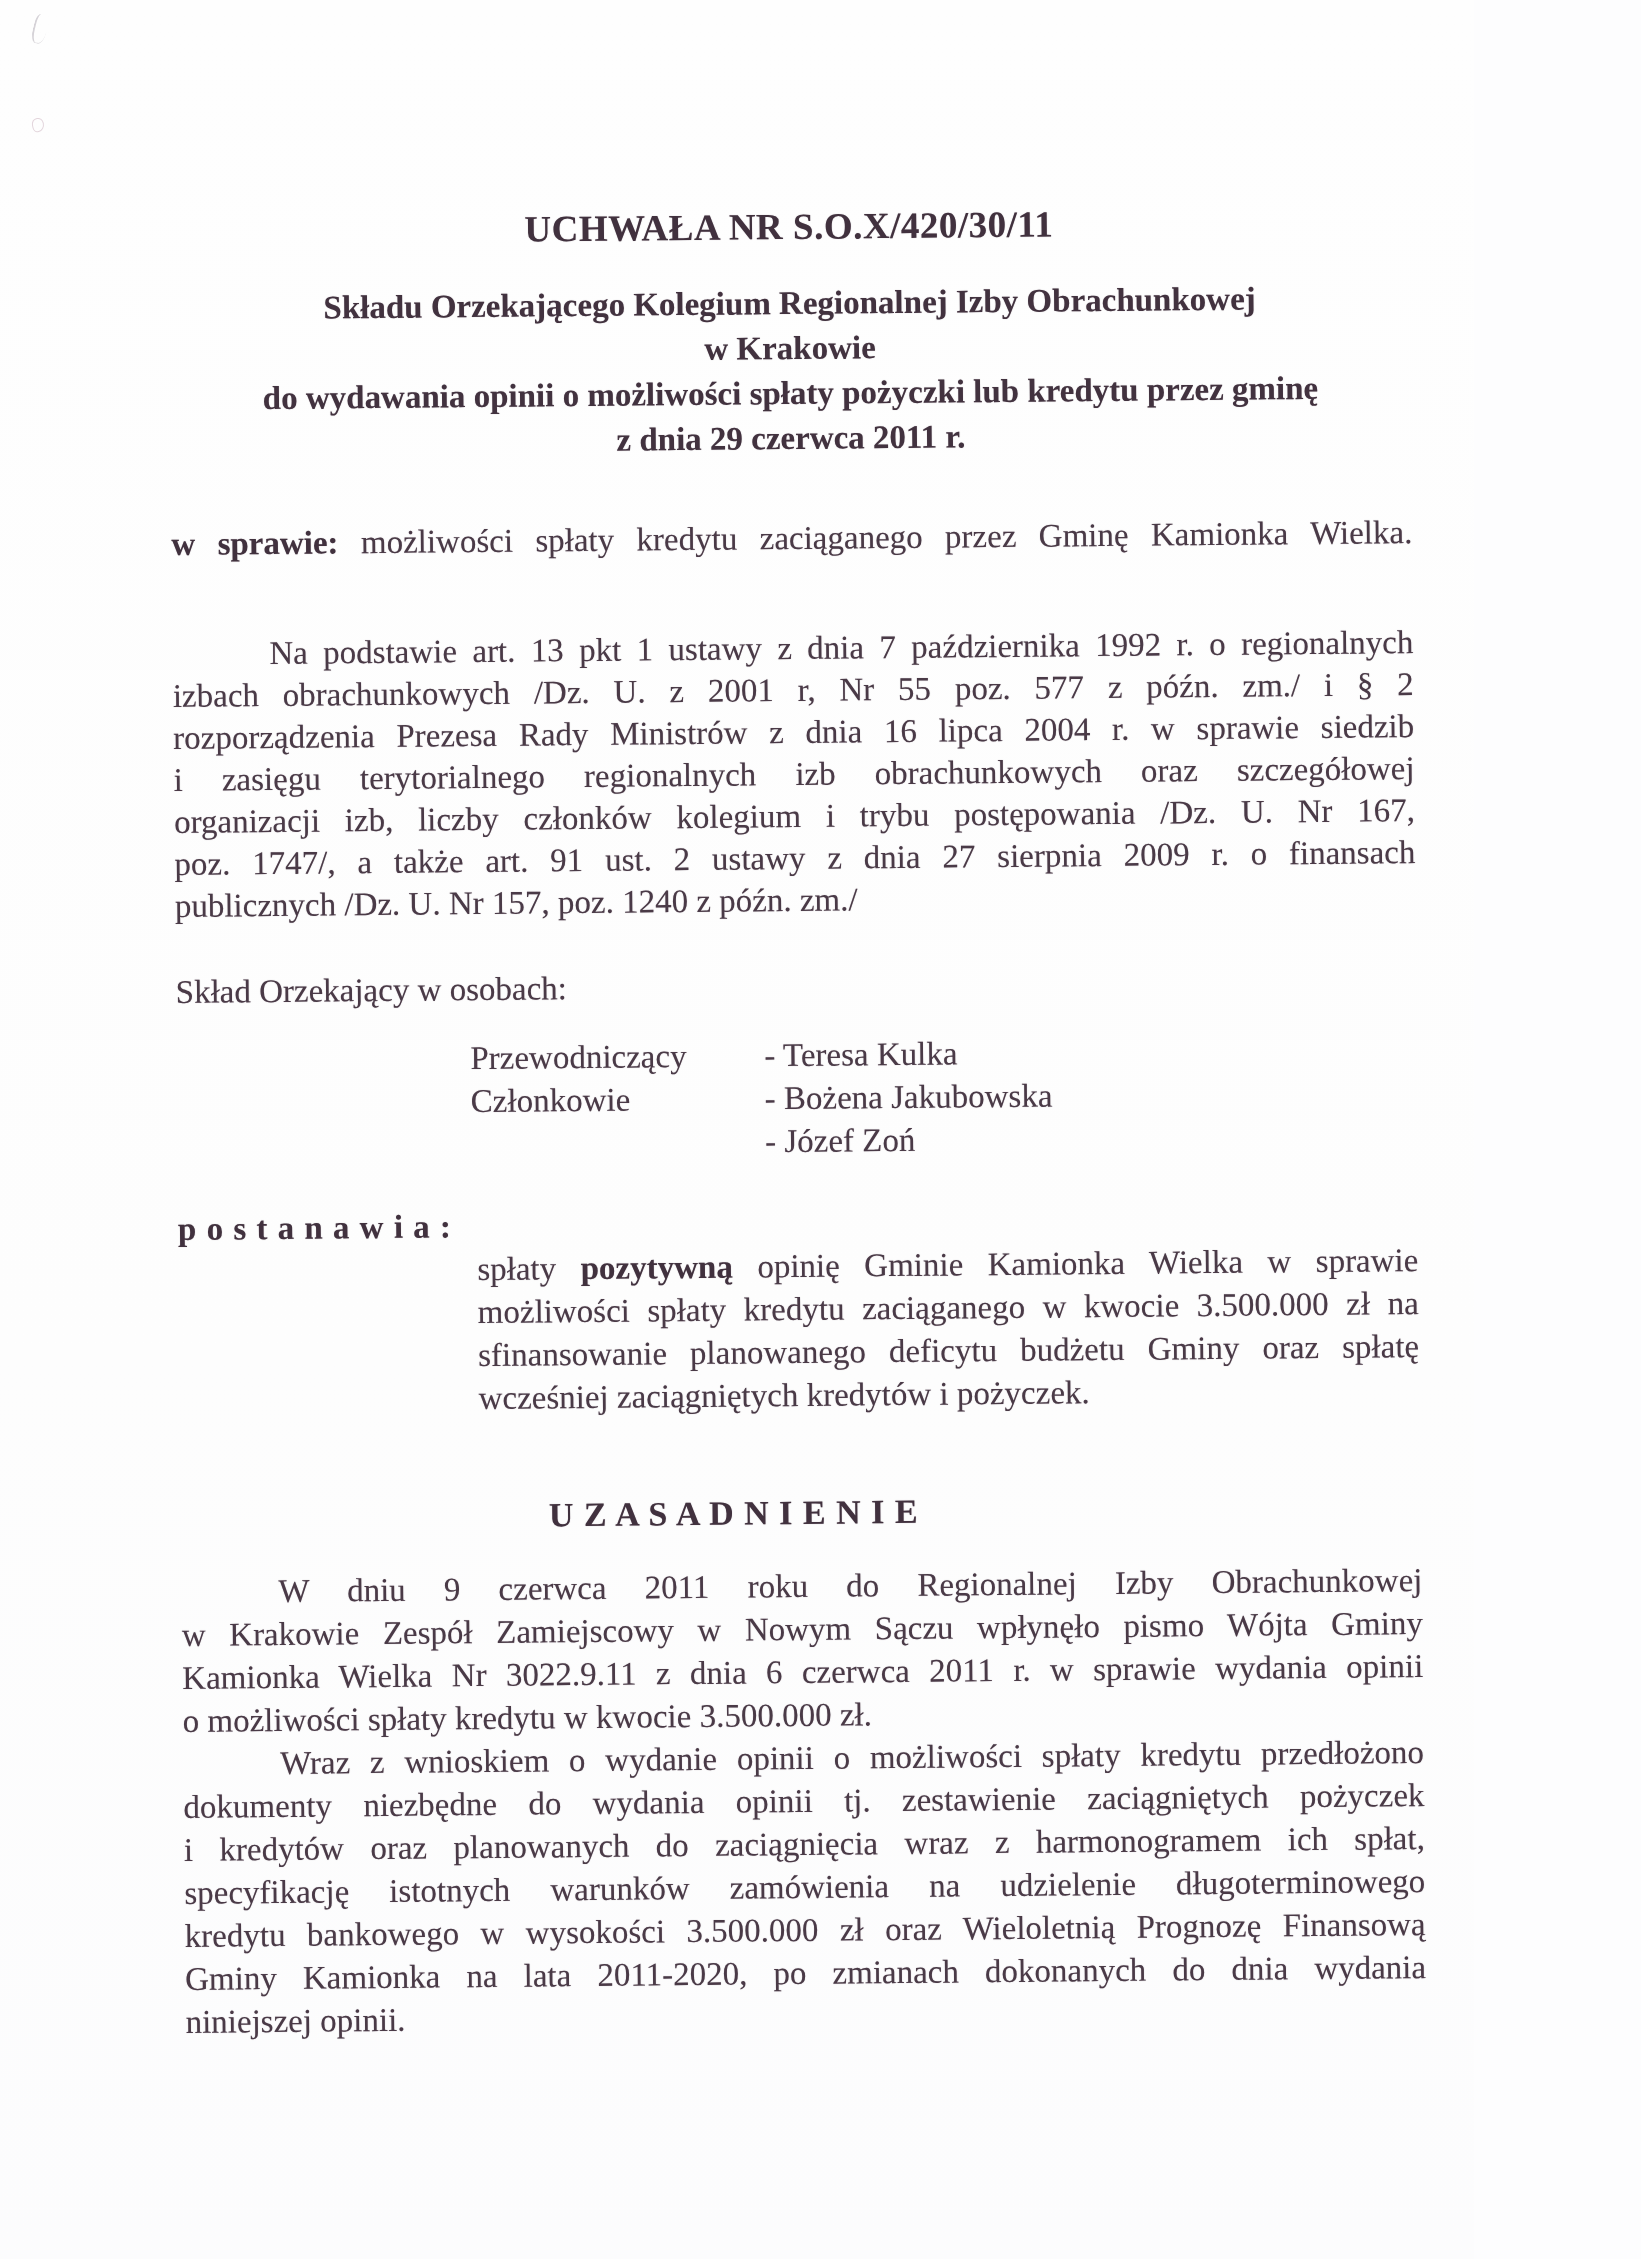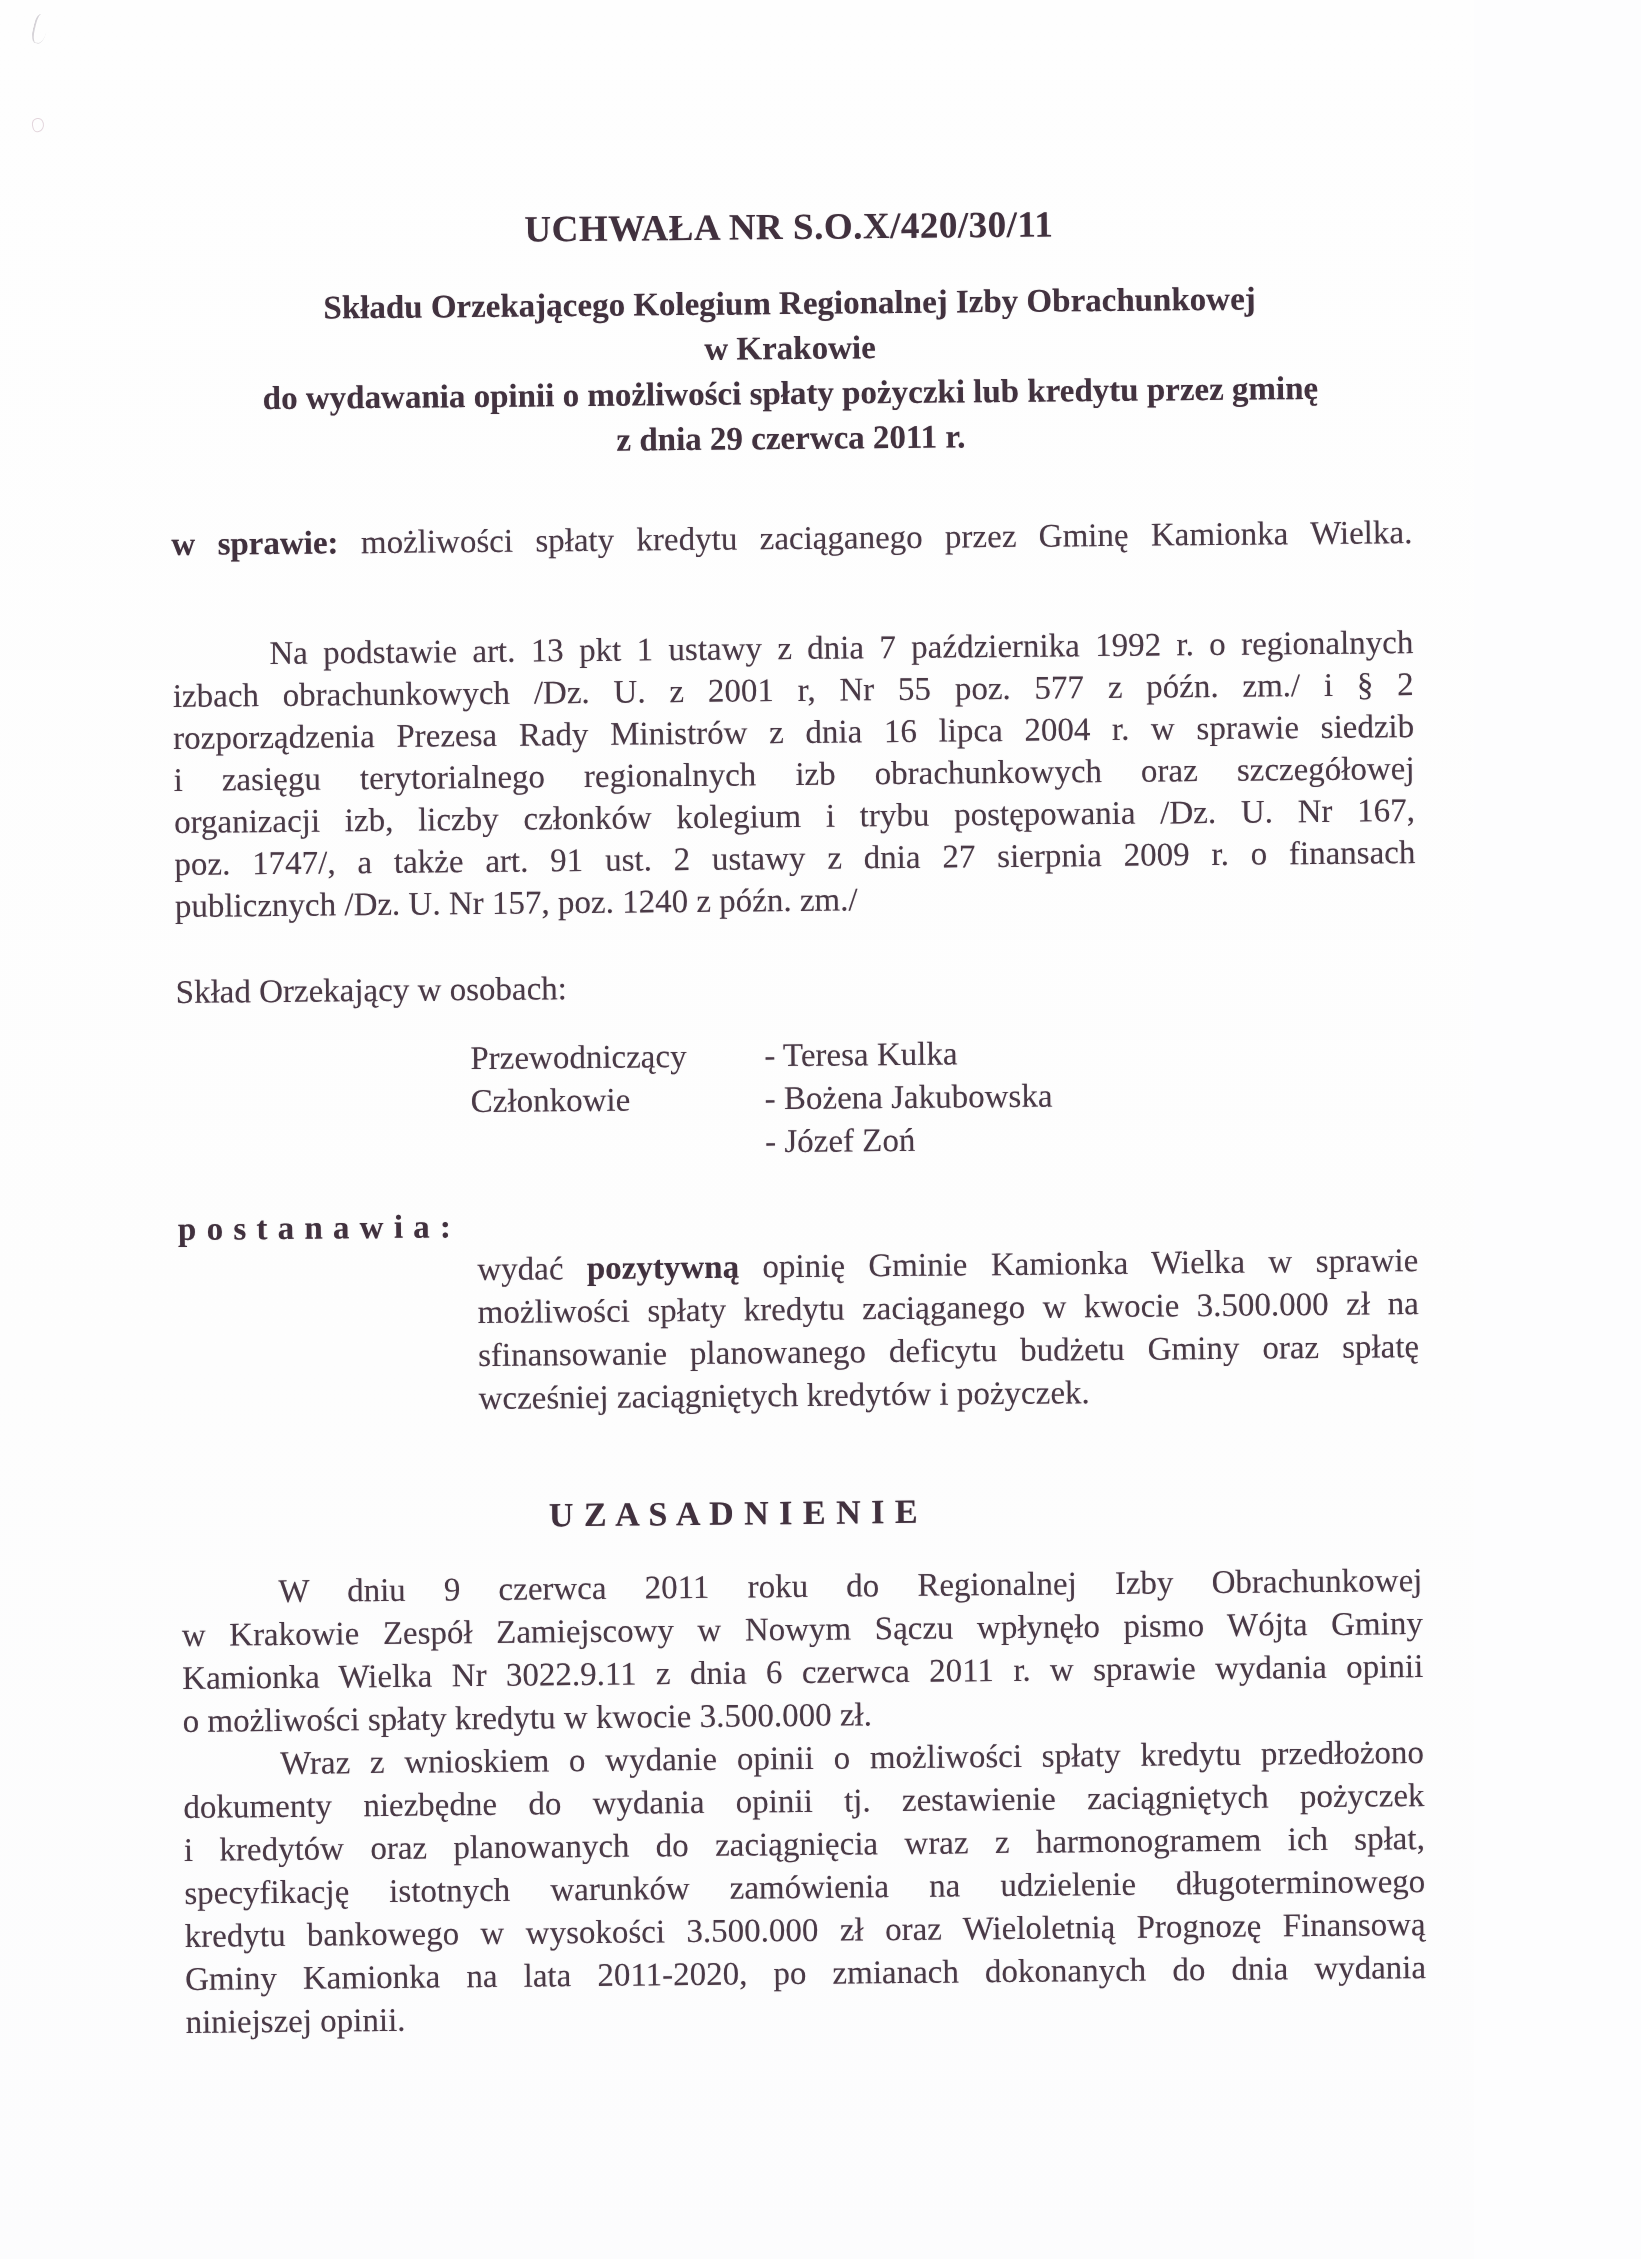--- a/index.html
+++ b/index.html
@@ -113,21 +113,21 @@
       <div class="member-row">
         <span class="member-role"></span>
         <span class="member-name">- Józef Zoń</span>
       </div>
     </div>
 
     <div class="resolve-heading b">p o s t a n a w i a :</div>
 
     <div class="jpara decision">
       <div class="bline">
-        <span>wydać</span>
+        <span>spłaty</span>
         <span class="b">pozytywną</span>
         <span>opinię Gminie Kamionka Wielka w sprawie</span>
       </div>
       <div>
           <div class="bline">możliwości spłaty kredytu zaciąganego w kwocie 3.500.000 zł na</div>
           <div class="bline">sfinansowanie planowanego deficytu budżetu Gminy oraz spłatę</div>
           <div class="bline last">wcześniej zaciągniętych kredytów i pożyczek.</div>
         </div>
     </div>
 

